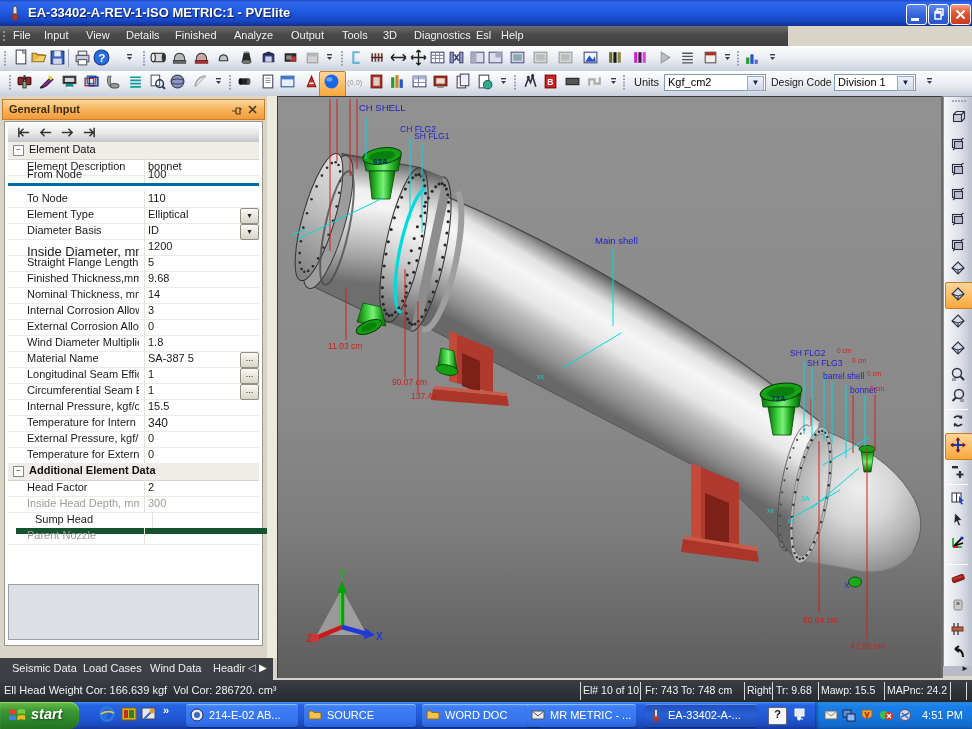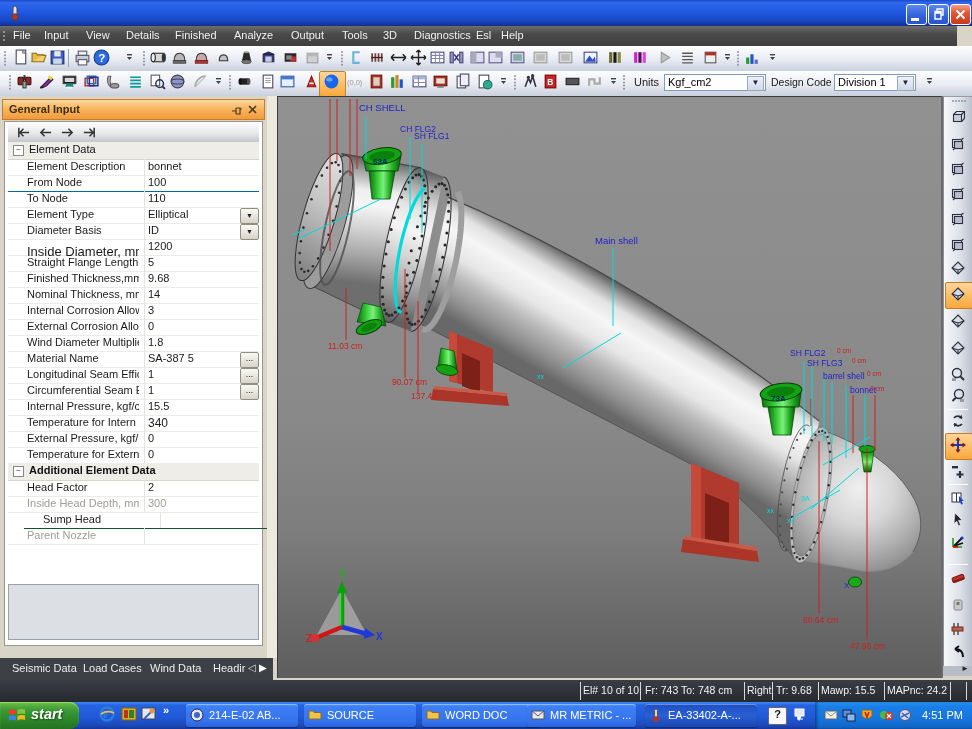--- a/index.html
+++ b/index.html
@@ -2,32 +2,33 @@
 <html><head><meta charset="utf-8"><style>
 * { margin:0; padding:0; box-sizing:content-box; }
 body { font-family:"Liberation Sans",sans-serif; width:972px; height:729px; overflow:hidden; position:relative; background:#d8d4c8; }
 </style></head><body>
 
 <div style="position:absolute;left:0;top:0;width:972px;height:26px;background:linear-gradient(#1c48c8,#2e68ea 10%,#2159e2 45%,#1747c2 80%,#10308f)">
  <svg style="position:absolute;left:7px;top:5px" width="16" height="16" viewBox="0 0 16 16">
       <rect x="6" y="1" width="4" height="10" rx="2" fill="#e0e0e0" stroke="#445"></rect>
       <circle cx="8" cy="12" r="3.2" fill="#c03020" stroke="#445"></circle>
     </svg>
+ <span style="position:absolute;left:28px;top:5px;font-size:13px;font-weight:bold;color:#fff;text-shadow:1px 1px 1px #0a1a5a">EA-33402-A-REV-1-ISO METRIC:1 - PVElite</span>
  <div style="position:absolute;left:906px;top:4px;width:19px;height:19px;border-radius:3px;background:linear-gradient(#5d88ef,#3160d8 60%,#2a55c8);border:1px solid #fff">
       <div style="position:absolute;left:4px;bottom:3px;width:8px;height:3px;background:#fff"></div>
     </div>
  <div style="position:absolute;left:928px;top:4px;width:19px;height:19px;border-radius:3px;background:linear-gradient(#5d88ef,#3160d8 60%,#2a55c8);border:1px solid #fff"><svg width="19" height="19" viewBox="0 0 19 19">
         <path d="M6 8 L6 14 L12 14 L12 8 Z M6 8 L6 6.5 L12 6.5 L12 8 M8 6 L8 4 L14 4 L14 10 L12 10" fill="none" stroke="#fff" stroke-width="1.4"></path>
       </svg></div>
  <div style="position:absolute;left:950px;top:4px;width:19px;height:19px;border-radius:3px;background:linear-gradient(#f0a088,#e25836 40%,#c83a1a);border:1px solid #fff"><svg width="19" height="19" viewBox="0 0 19 19">
         <path d="M5.5 5.5 L13.5 13.5 M13.5 5.5 L5.5 13.5" stroke="#fff" stroke-width="2"></path>
       </svg></div>
 </div>
 
-<div style="position:absolute;left:0;top:26px;width:957px;height:20px;background:linear-gradient(#6e6e6e,#4a4a4a 40%,#3f3f3f)">
+<div style="position:absolute;left:0;top:26px;width:788px;height:20px;background:linear-gradient(#6e6e6e,#4a4a4a 40%,#3f3f3f)">
  <svg style="position:absolute;left:2px;top:4px" width="4" height="13" viewBox="0 0 4 13">
       <circle cx="2" cy="2" r="1" fill="#aaa"></circle>
       <circle cx="2" cy="6" r="1" fill="#aaa"></circle>
       <circle cx="2" cy="10" r="1" fill="#aaa"></circle>
     </svg>
  <span style="position:absolute;left:13px;top:3px;font-size:11px;color:#f0f0f0">File</span>
  <span style="position:absolute;left:44px;top:3px;font-size:11px;color:#f0f0f0">Input</span>
  <span style="position:absolute;left:86px;top:3px;font-size:11px;color:#f0f0f0">View</span>
  <span style="position:absolute;left:126px;top:3px;font-size:11px;color:#f0f0f0">Details</span>
  <span style="position:absolute;left:175px;top:3px;font-size:11px;color:#f0f0f0">Finished</span>
@@ -398,21 +399,21 @@
   </svg>
 <div style="position:absolute;left:8px;top:142px;width:251px;height:17px;background:#eeede8;border-bottom:1px solid #d8d6cc">
     <span style="position:absolute;left:5px;top:3px;width:9px;height:9px;background:#fff;border:1px solid #888;font-size:8px;line-height:7px;text-align:center;color:#333">−</span>
     <span style="position:absolute;left:21px;top:1px;font-size:11px;font-weight:normal;color:#111">Element Data</span>
   </div>
 <div style="position:absolute;left:8px;top:159px;width:251px;height:16px;border-bottom:1px solid #ecebe6">
     <span style="position:absolute;left:19px;top:1px;font-size:11px;color:#1a1a1a;white-space:nowrap;overflow:hidden;max-width:112px">Element Description</span>
     <span style="position:absolute;left:140px;top:1px;font-size:11px;color:#1a1a1a">bonnet</span>
     <span style="position:absolute;left:136px;top:0;width:1px;height:16px;background:#e4e3de"></span>
   </div>
-<div style="position:absolute;left:8px;top:175px;width:251px;height:16px;border-bottom:1px solid #0369a1">
+<div style="position:absolute;left:8px;top:167px;width:251px;height:16px;border-bottom:3px solid #0369a1">
     <span style="position:absolute;left:19px;top:1px;font-size:11px;color:#1a1a1a;white-space:nowrap;overflow:hidden;max-width:112px">From Node</span>
     <span style="position:absolute;left:140px;top:1px;font-size:11px;color:#1a1a1a">100</span>
     <span style="position:absolute;left:136px;top:0;width:1px;height:16px;background:#e4e3de"></span>
   </div>
 <div style="position:absolute;left:8px;top:191px;width:251px;height:16px;border-bottom:1px solid #ecebe6">
     <span style="position:absolute;left:19px;top:1px;font-size:11px;color:#1a1a1a;white-space:nowrap;overflow:hidden;max-width:112px">To Node</span>
     <span style="position:absolute;left:140px;top:1px;font-size:11px;color:#1a1a1a">110</span>
     <span style="position:absolute;left:136px;top:0;width:1px;height:16px;background:#e4e3de"></span>
   </div>
 <div style="position:absolute;left:8px;top:207px;width:251px;height:16px;border-bottom:1px solid #ecebe6">
@@ -507,21 +508,21 @@
 <div style="position:absolute;left:8px;top:480px;width:251px;height:16px;border-bottom:1px solid #ecebe6">
     <span style="position:absolute;left:19px;top:1px;font-size:11px;color:#1a1a1a;white-space:nowrap;overflow:hidden;max-width:112px">Head Factor</span>
     <span style="position:absolute;left:140px;top:1px;font-size:11px;color:#1a1a1a">2</span>
     <span style="position:absolute;left:136px;top:0;width:1px;height:16px;background:#e4e3de"></span>
   </div>
 <div style="position:absolute;left:8px;top:496px;width:251px;height:16px;border-bottom:1px solid #ecebe6">
     <span style="position:absolute;left:19px;top:1px;font-size:11px;color:#9e9c94;white-space:nowrap;overflow:hidden;max-width:112px">Inside Head Depth, mm</span>
     <span style="position:absolute;left:140px;top:1px;font-size:11px;color:#9e9c94">300</span>
     <span style="position:absolute;left:136px;top:0;width:1px;height:16px;background:#e4e3de"></span>
   </div>
-<div style="position:absolute;left:24px;top:512px;width:251px;height:16px;border-bottom:1px solid #14532d">
+<div style="position:absolute;left:16px;top:512px;width:251px;height:16px;border-bottom:6px solid #14532d">
     <span style="position:absolute;left:19px;top:1px;font-size:11px;color:#1a1a1a;white-space:nowrap;overflow:hidden;max-width:112px">Sump Head</span>
     <span style="position:absolute;left:140px;top:1px;font-size:11px;color:#1a1a1a"></span>
     <span style="position:absolute;left:136px;top:0;width:1px;height:16px;background:#e4e3de"></span>
   </div>
 <div style="position:absolute;left:8px;top:528px;width:251px;height:16px;border-bottom:1px solid #ecebe6">
     <span style="position:absolute;left:19px;top:1px;font-size:11px;color:#9e9c94;white-space:nowrap;overflow:hidden;max-width:112px">Parent Nozzle</span>
     <span style="position:absolute;left:140px;top:1px;font-size:11px;color:#9e9c94"></span>
     <span style="position:absolute;left:136px;top:0;width:1px;height:16px;background:#e4e3de"></span>
   </div>
 <div style="position:absolute;left:8px;top:584px;width:251px;height:56px;background:#dce0e5;border:1px solid #9aa0a8;box-sizing:border-box"></div>
@@ -991,20 +992,21 @@
 <svg style="position:absolute;left:950px;top:644px" width="16" height="16" viewBox="0 0 16 16">
     <path d="M13 13 Q13 5 5 5 M5 5 L9 2 M5 5 L9 8" fill="none" stroke="#111" stroke-width="2"></path>
   </svg>
 <div style="position:absolute;left:948px;top:409px;width:20px;height:1px;background:#fff"></div>
 <div style="position:absolute;left:948px;top:484px;width:20px;height:1px;background:#fff"></div>
 <div style="position:absolute;left:948px;top:564px;width:20px;height:1px;background:#fff"></div>
 <div style="position:absolute;left:943px;top:666px;width:29px;height:10px;background:#b8bcc6">
     <span style="position:absolute;right:3px;top:-2px;font-size:8px;color:#223">►</span>
   </div>
 <div style="position:absolute;left:0;top:680px;width:972px;height:22px;background:linear-gradient(#3a3d43,#26292e)">
+    <span style="position:absolute;left:4px;top:4px;font-size:11px;color:#f2f2f2">Ell Head Weight Cor: 166.639 kgf&nbsp; Vol Cor: 286720. cm³</span>
     <span style="position:absolute;left:583px;top:4px;font-size:10.5px;color:#f2f2f2">El# 10 of 10</span>
     <span style="position:absolute;left:645px;top:4px;font-size:10.5px;color:#f2f2f2">Fr: 743 To: 748 cm</span>
     <span style="position:absolute;left:747px;top:4px;font-size:10.5px;color:#f2f2f2">Right</span>
     <span style="position:absolute;left:776px;top:4px;font-size:10.5px;color:#f2f2f2">Tr: 9.68</span>
     <span style="position:absolute;left:821px;top:4px;font-size:10.5px;color:#f2f2f2">Mawp: 15.5</span>
     <span style="position:absolute;left:887px;top:4px;font-size:10.5px;color:#f2f2f2">MAPnc: 24.2</span>
     <span style="position:absolute;left:580px;top:2px;width:1px;height:18px;background:#d8d8d8"></span>
     <span style="position:absolute;left:640px;top:2px;width:1px;height:18px;background:#d8d8d8"></span>
     <span style="position:absolute;left:744px;top:2px;width:1px;height:18px;background:#d8d8d8"></span>
     <span style="position:absolute;left:772px;top:2px;width:1px;height:18px;background:#d8d8d8"></span>

